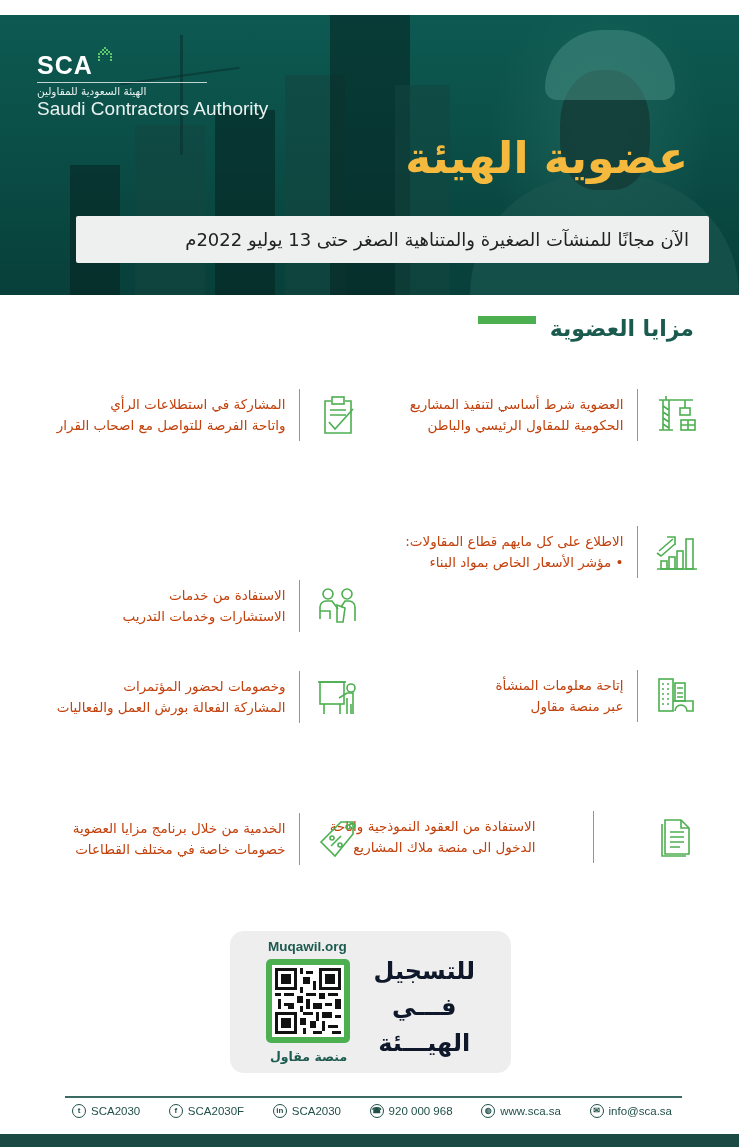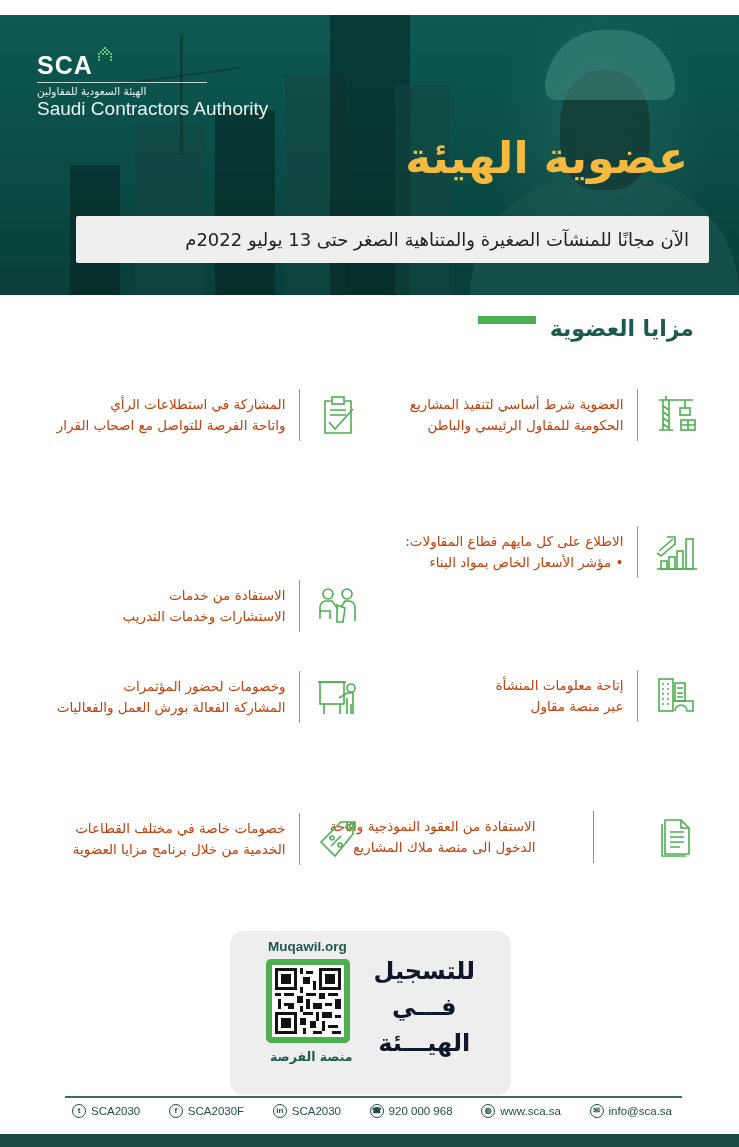--- a/index.html
+++ b/index.html
@@ -76,21 +76,21 @@
     .feat .icon svg { width: 46px; height: 46px; }
     .feat .vline { width: 1.5px; height: 52px; background: #6cae73; margin: 0 13px; }
     .feat .txt {
       direction: rtl; text-align: right; color: #c2410c; font-size: 13.5px; line-height: 21px;
     }
     .feat .txt ul { list-style: none; }
     .feat .txt li::before { content: "• "; }
 
     
     .reg {
-      position: absolute; left: 230px; top: 931px; width: 281px; height: 164px;
+      position: absolute; left: 230px; top: 931px; width: 281px; height: 142px;
       background: #eeeeee; border-radius: 14px;
     }
     .reg .url {
       position: absolute; left: 38px; top: 8px; font-family: "Liberation Sans", sans-serif;
       font-weight: 700; font-size: 13.5px; color: #1d5a4f;
     }
     .reg .qr {
       position: absolute; left: 36px; top: 28px; width: 84px; height: 84px;
       background: #4caf50; border-radius: 5px; padding: 6px;
     }
@@ -299,22 +299,22 @@
       <path d="M26 6h12v12L20 40 6 26z"></path>
         <circle cx="33" cy="11" r="2"></circle>
       <path d="M34 9c4-4 8 0 4 4"></path>
       <path d="M16 30l10-10"></path>
         <circle cx="17" cy="22" r="2"></circle>
         <circle cx="25" cy="29" r="2"></circle>
     </svg>
   </div>
   <div class="vline"></div>
   <div class="txt">
+    <div>الخدمية من خلال برنامج مزايا العضوية</div>
     <div>خصومات خاصة في مختلف القطاعات</div>
-    <div>الخدمية من خلال برنامج مزايا العضوية</div>
   </div>
 </div>
 
 <div class="reg">
   <div class="url">Muqawil.org</div>
   <div class="qr">
     <div class="inner">
       <svg viewBox="0 0 21 21" shape-rendering="crispEdges">
         <g fill="#111">
           <path d="M0 0h7v7H0zM1 1v5h5V1zM2 2h3v3H2z" fill-rule="evenodd"></path>
@@ -347,21 +347,21 @@
           <rect x="11" y="17" width="2" height="2"></rect>
             <rect x="15" y="17" width="1" height="3"></rect>
             <rect x="17" y="18" width="3" height="1"></rect>
           <rect x="9" y="19" width="1" height="2"></rect>
             <rect x="12" y="20" width="3" height="1"></rect>
             <rect x="18" y="20" width="3" height="1"></rect>
         </g>
       </svg>
     </div>
   </div>
-  <div class="platform">منصة الفرصة</div>
+  <div class="platform">منصة مقاول</div>
   <div class="cta">
     <div>للتسجيل</div>
     <div>فـــي</div>
     <div>الهيـــئة</div>
   </div>
 </div>
 
 <div class="foot-rule"></div>
 <div class="foot-links">
   <div class="foot-item">

